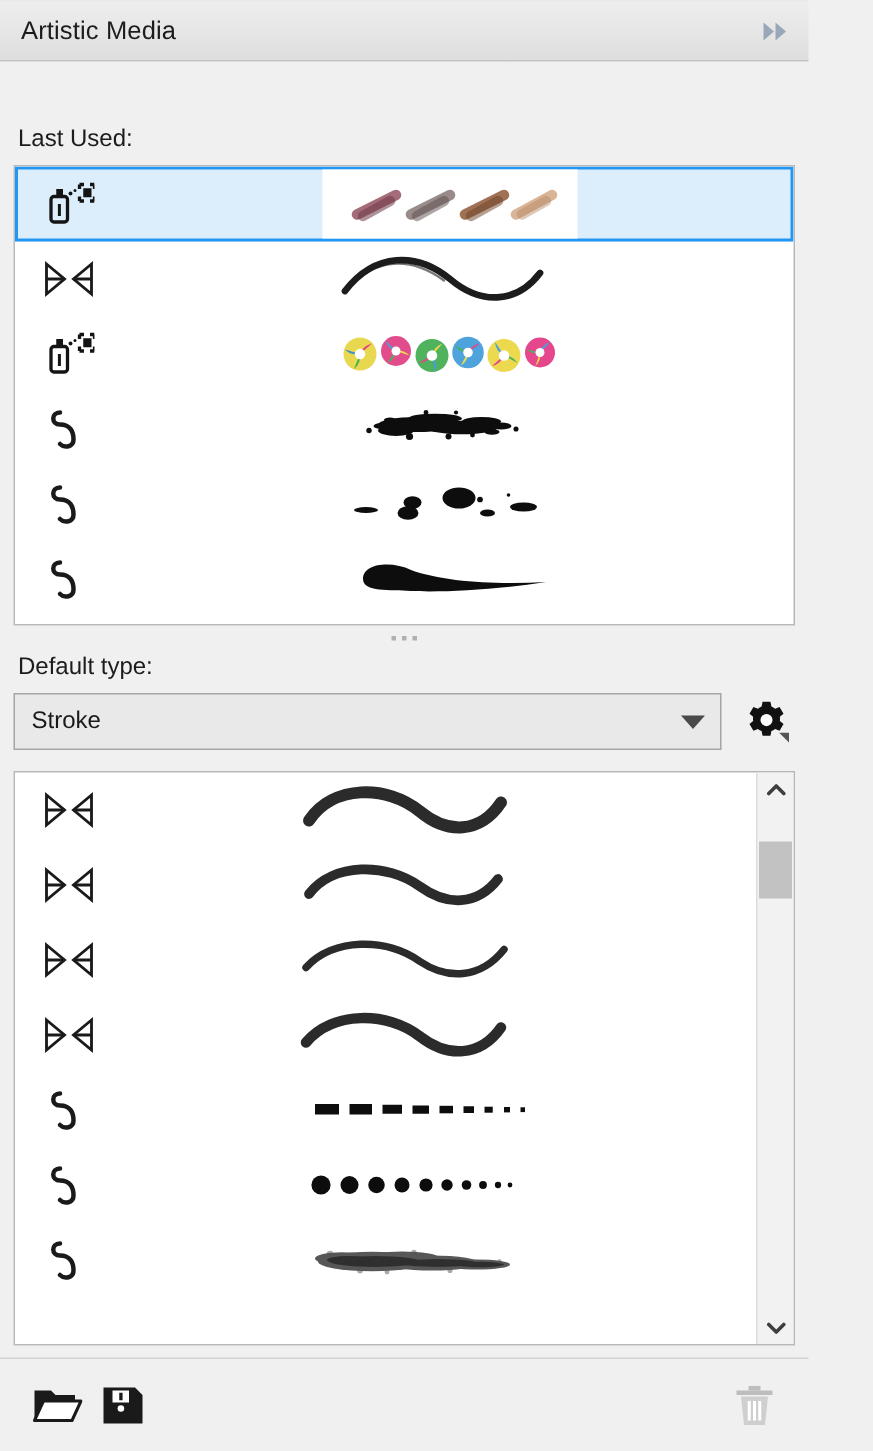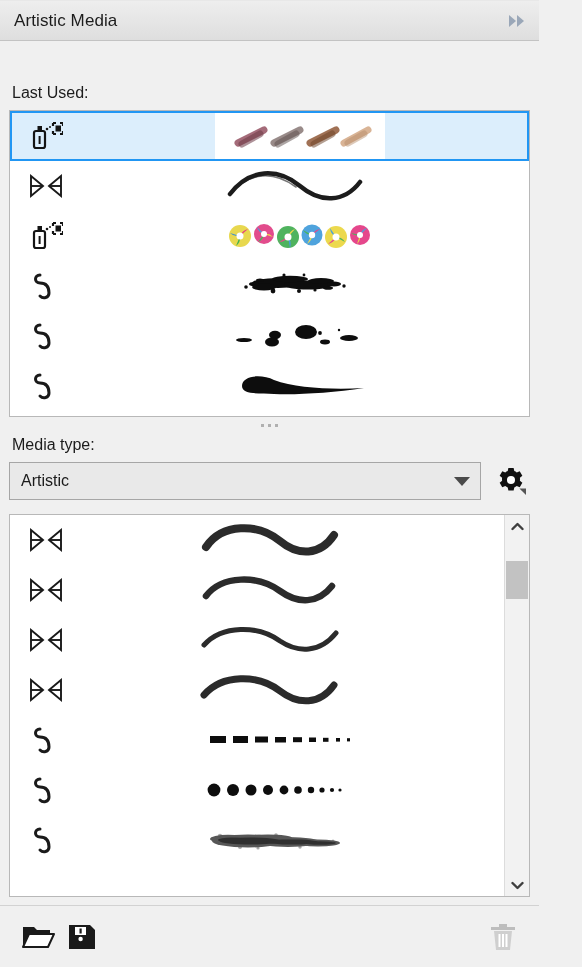--- a/index.html
+++ b/index.html
@@ -475,25 +475,25 @@
     </div>
 
   </div>
 
   <div class="splitter">
     <div class="splitter-dot"></div>
     <div class="splitter-dot"></div>
     <div class="splitter-dot"></div>
   </div>
 
-  <div class="stroketype-label">Media type:</div>
+  <div class="stroketype-label">Default type:</div>
 
   <div class="combo-row">
     <div class="combo">
-      <span class="combo-value">Artistic</span>
+      <span class="combo-value">Stroke</span>
       <span class="combo-arrow"></span>
     </div>
     <div class="gear-btn">
       <svg width="30" height="30" viewBox="0 0 32 32">
         <path d="M13.2 2 h5.6 l0.7 3.4 a10.8 10.8 0 0 1 2.6 1.5 l3.2 -1.3 l2.8 4.8 l-2.6 2.2 a11 11 0 0 1 0 3 l2.6 2.2 l-2.8 4.8 l-3.2 -1.3 a10.8 10.8 0 0 1 -2.6 1.5 l-0.7 3.4 h-5.6 l-0.7 -3.4 a10.8 10.8 0 0 1 -2.6 -1.5 l-3.2 1.3 l-2.8 -4.8 l2.6 -2.2 a11 11 0 0 1 0 -3 l-2.6 -2.2 l2.8 -4.8 l3.2 1.3 a10.8 10.8 0 0 1 2.6 -1.5 Z" fill="#111111"></path>
         <circle cx="16" cy="15" r="4.3" fill="#ffffff"></circle>
         <path d="M25 24 L32 24 L32 31 Z" fill="#555555"></path>
       </svg>
     </div>
   </div>

